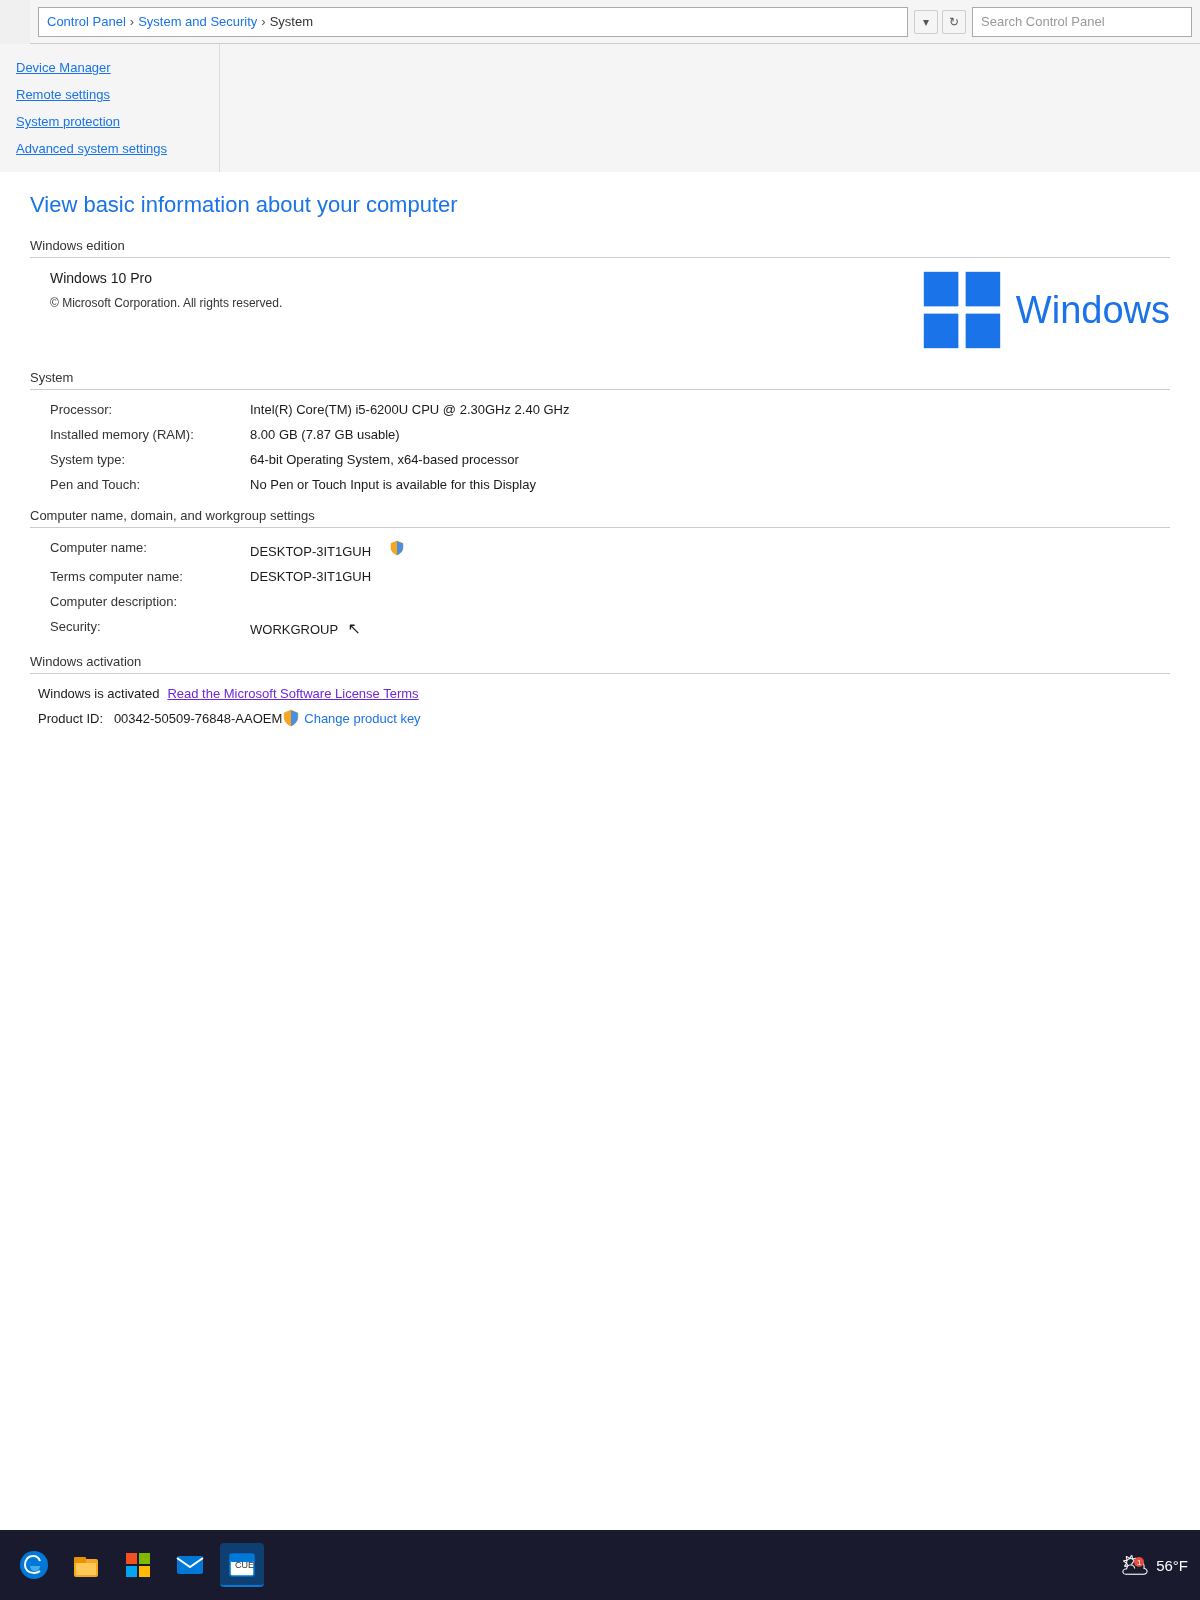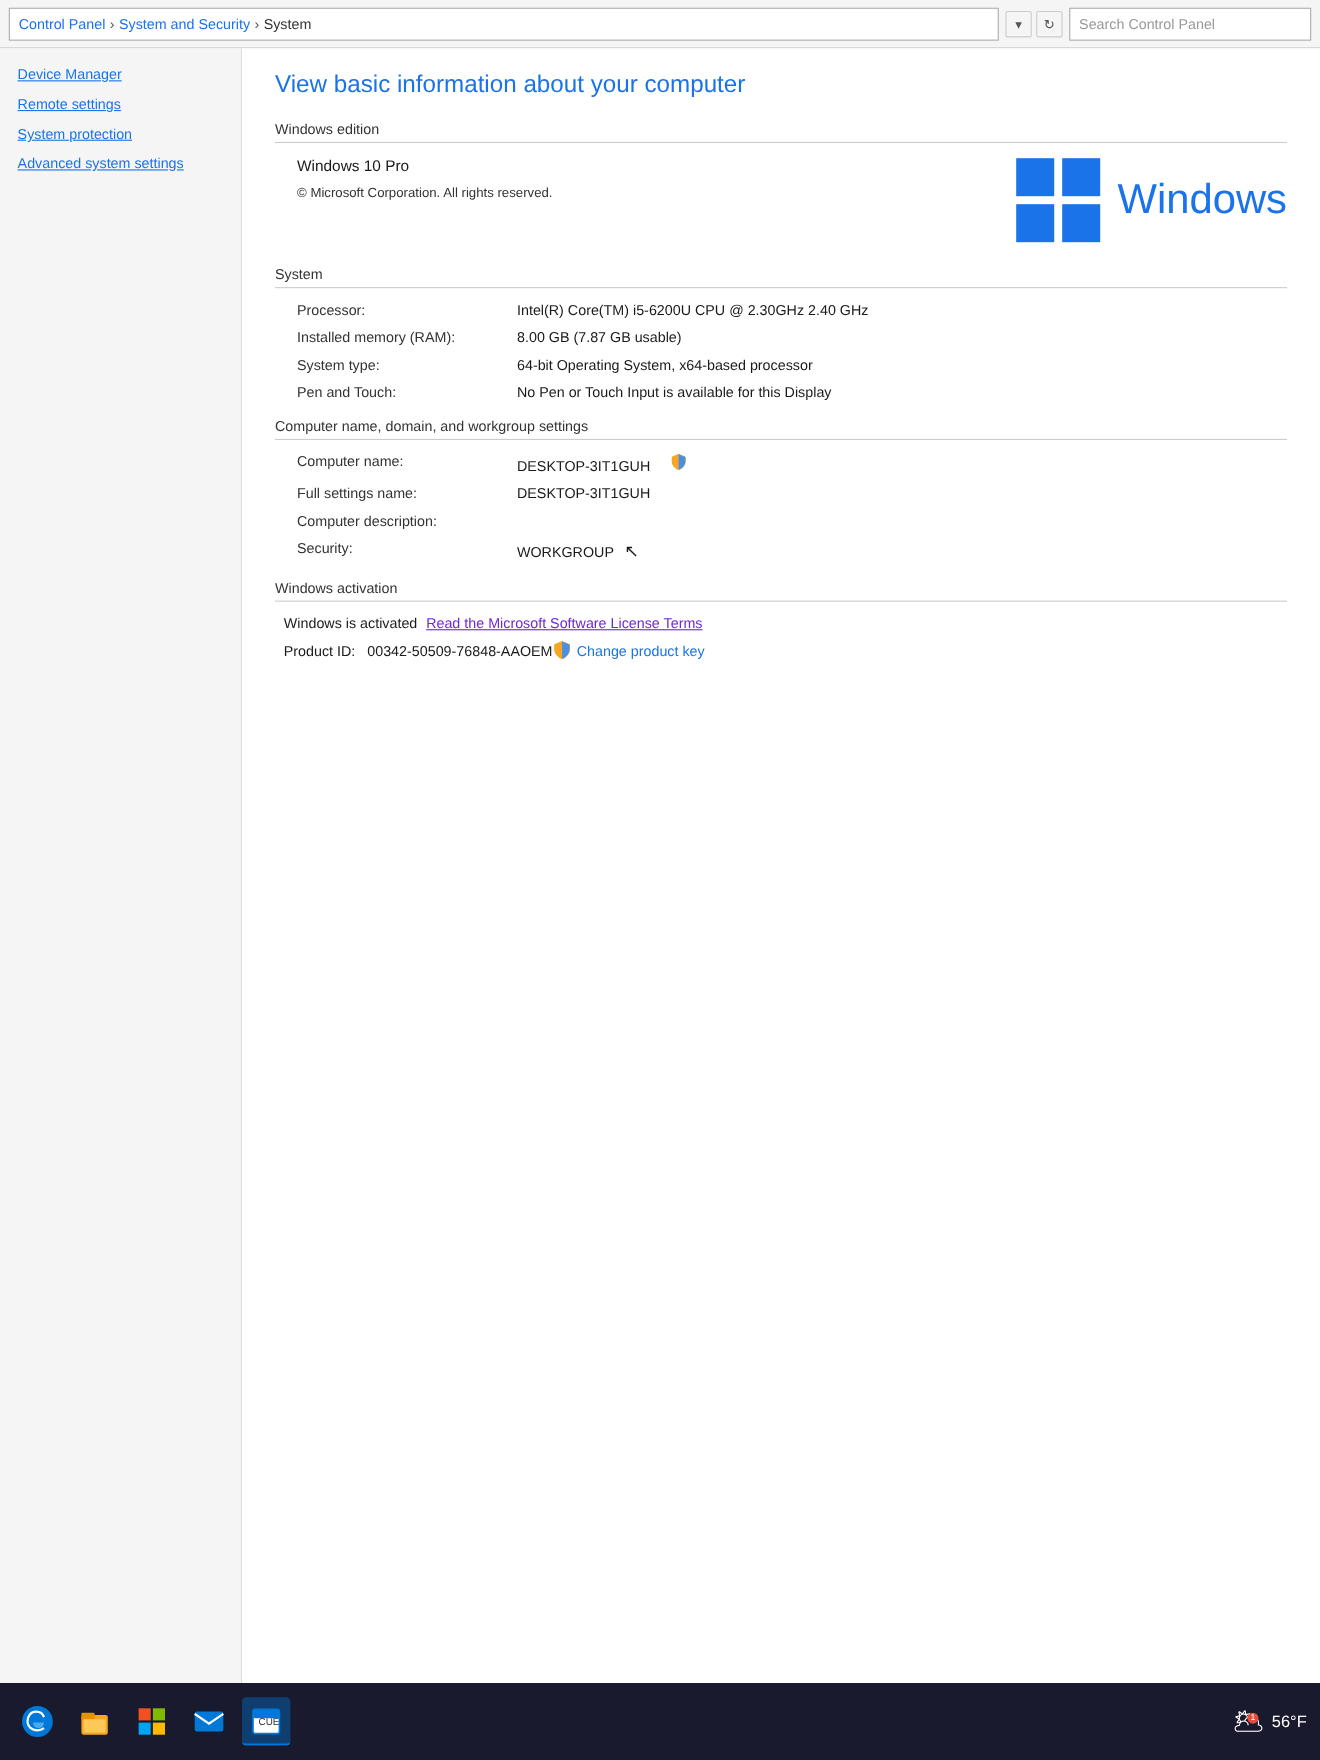--- a/index.html
+++ b/index.html
@@ -14,20 +14,21 @@
 
     
     .address-bar {
       display: flex;
       align-items: center;
       background: #f5f5f5;
       border-bottom: 1px solid #ccc;
       padding: 6px 8px;
       height: 44px;
       gap: 6px;
+      margin-left: 30px;
     }
     .breadcrumb-area {
       display: flex;
       align-items: center;
       flex: 1;
       background: white;
       border: 1px solid #aaa;
       height: 30px;
       padding: 0 8px;
       font-size: 13px;
@@ -72,20 +73,21 @@
       width: 220px;
       font-size: 13px;
       color: #999;
     }
 
     
     .main-content {
       display: flex;
       height: calc(1600px - 44px - 70px);
       background: #f5f5f5;
+      flex-direction: column;
     }
 
     
     .sidebar {
       width: 220px;
       background: #f5f5f5;
       border-right: 1px solid #ddd;
       padding: 10px 0;
     }
     .sidebar-item {
@@ -362,21 +364,21 @@
             <svg width="16" height="16" viewBox="0 0 16 16">
               <path d="M8 1L2 3.5v4C2 11 5 14 8 15c3-1 6-4 6-7.5v-4L8 1z" fill="#f5a623" stroke="#e59400" stroke-width="0.5"></path>
               <path d="M8 1L2 3.5v4C2 11 5 14 8 15" fill="#f5a623"></path>
               <path d="M8 1L14 3.5v4C14 11 11 14 8 15" fill="#4a90e2"></path>
             </svg>
           </span>
         </span>
       </div>
 
       <div class="info-row">
-        <span class="info-label">Full settings name:</span>
+        <span class="info-label">Terms computer name:</span>
         <span class="info-value">DESKTOP-3IT1GUH</span>
       </div>
 
       <div class="info-row">
         <span class="info-label">Computer description:</span>
         <span class="info-value"></span>
       </div>
 
       <div class="info-row">
         <span class="info-label">Security:</span>

